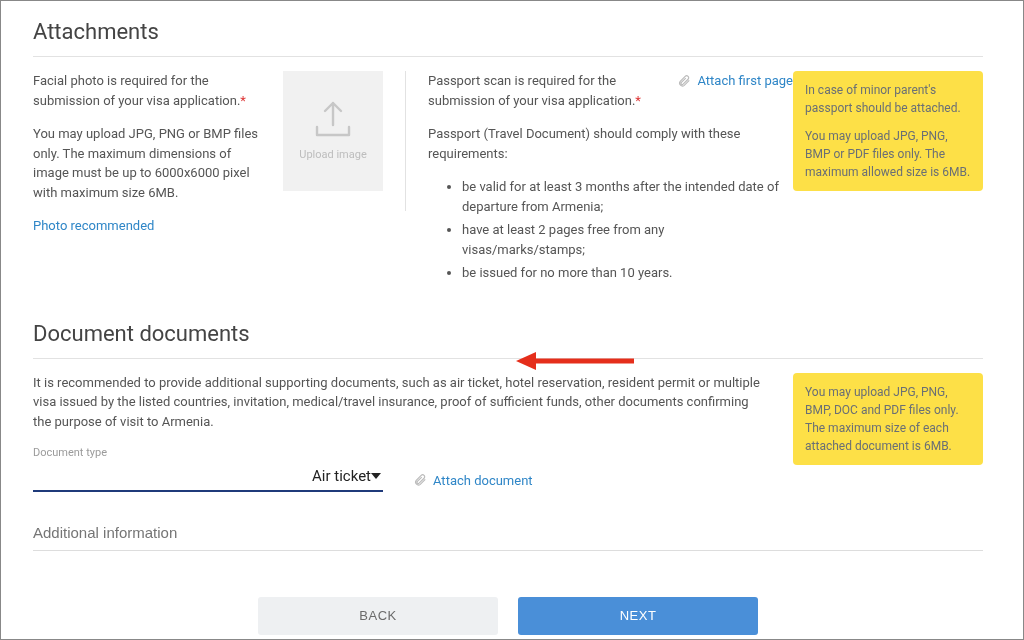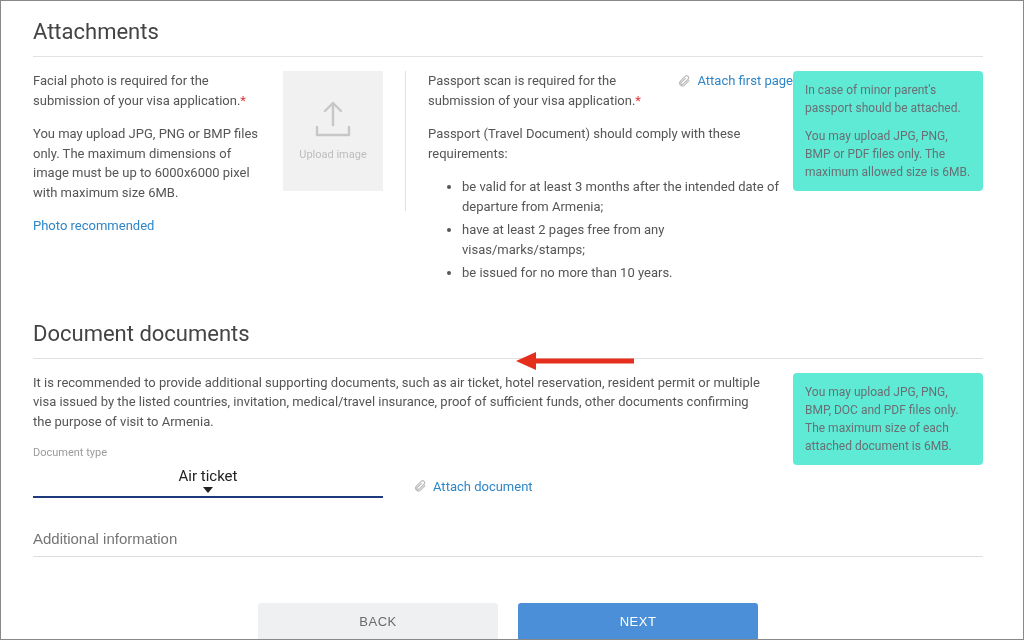--- a/index.html
+++ b/index.html
@@ -90,21 +90,21 @@
   .clip-icon {
     color: #bbb;
   }
   ul.reqs {
     list-style: disc;
     padding-left: 34px;
     color: #555;
   }
   ul.reqs li { margin-bottom: 4px; }
   .info-box {
-    background: #5eead4;
+    background: #fde047;
     border-radius: 4px;
     padding: 10px 12px;
     color: #6a6f75;
     font-size: 12px;
     line-height: 1.5;
   }
   .info-box p { margin-bottom: 10px; color: #6a6f75; }
   .info-box p:last-child { margin-bottom: 0; }
 
   .supported-section { margin-top: 30px; }
@@ -121,25 +121,24 @@
   }
   .doctype-field { width: 350px; }
   .field-label {
     font-size: 11px;
     color: #9b9b9b;
     margin-bottom: 0;
   }
   .select-wrap {
     display: flex;
     align-items: center;
-    justify-content: space-between;
+    justify-content: flex-end;
     border-bottom: 2px solid #1f3a7a;
     padding: 3px 2px;
     cursor: pointer;
-    flex-direction: column;
   }
   .select-value {
     font-size: 15px;
     color: #222;
   }
   .caret {
     width: 0; height: 0;
     border-left: 5px solid transparent;
     border-right: 5px solid transparent;
     border-top: 6px solid #222;

